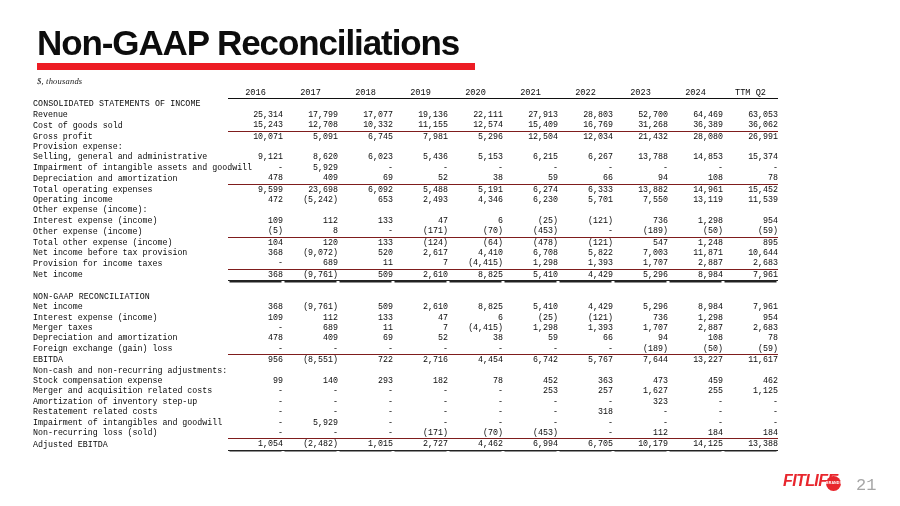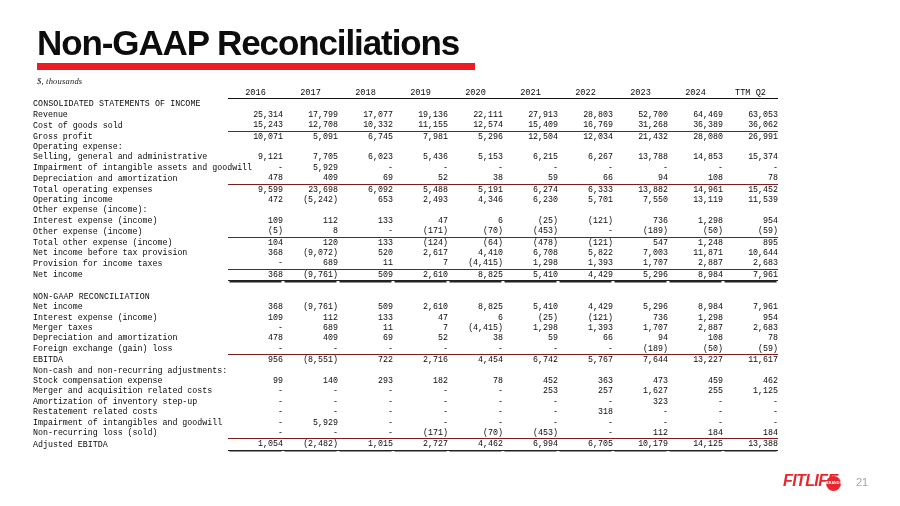--- a/index.html
+++ b/index.html
@@ -108,22 +108,22 @@
     color:#fff;
     font-family:"Liberation Sans", sans-serif;
     font-weight:bold;
     font-size:3.6px;
     text-align:center;
     line-height:15px;
     letter-spacing:.1px;
   }
   .pagenum{
     position:absolute;left:856px;top:476px;
-    font-family:Liberation Sans, sans-serif;
-    font-size:11px;
+    font-family:Liberation Mono, monospace;
+    font-size:17px;
     color:#a6a6a6;
   }
 </style>
 </head>
 <body>
 
 <div class="slide">
 
   <div class="title">Non-GAAP Reconciliations</div>
   <div class="title-rule"></div>
@@ -206,36 +206,36 @@
             <td class="num b">6,745</td>
             <td class="num b">7,981</td>
             <td class="num b">5,296</td>
             <td class="num b">12,504</td>
             <td class="num b">12,034</td>
             <td class="num b">21,432</td>
             <td class="num b">28,080</td>
             <td class="num b">26,991</td>
           </tr>
           <tr>
-            <td class="label i1">Operating expense:</td>
+            <td class="label i1">Provision expense:</td>
             <td class="num"></td>
             <td class="num"></td>
             <td class="num"></td>
             <td class="num"></td>
             <td class="num"></td>
             <td class="num"></td>
             <td class="num"></td>
             <td class="num"></td>
             <td class="num"></td>
             <td class="num"></td>
           </tr>
           <tr>
             <td class="label i2">Selling, general and administrative</td>
             <td class="num">9,121</td>
-            <td class="num">7,705</td>
+            <td class="num">8,620</td>
             <td class="num">6,023</td>
             <td class="num">5,436</td>
             <td class="num">5,153</td>
             <td class="num">6,215</td>
             <td class="num">6,267</td>
             <td class="num">13,788</td>
             <td class="num">14,853</td>
             <td class="num">15,374</td>
           </tr>
           <tr>

